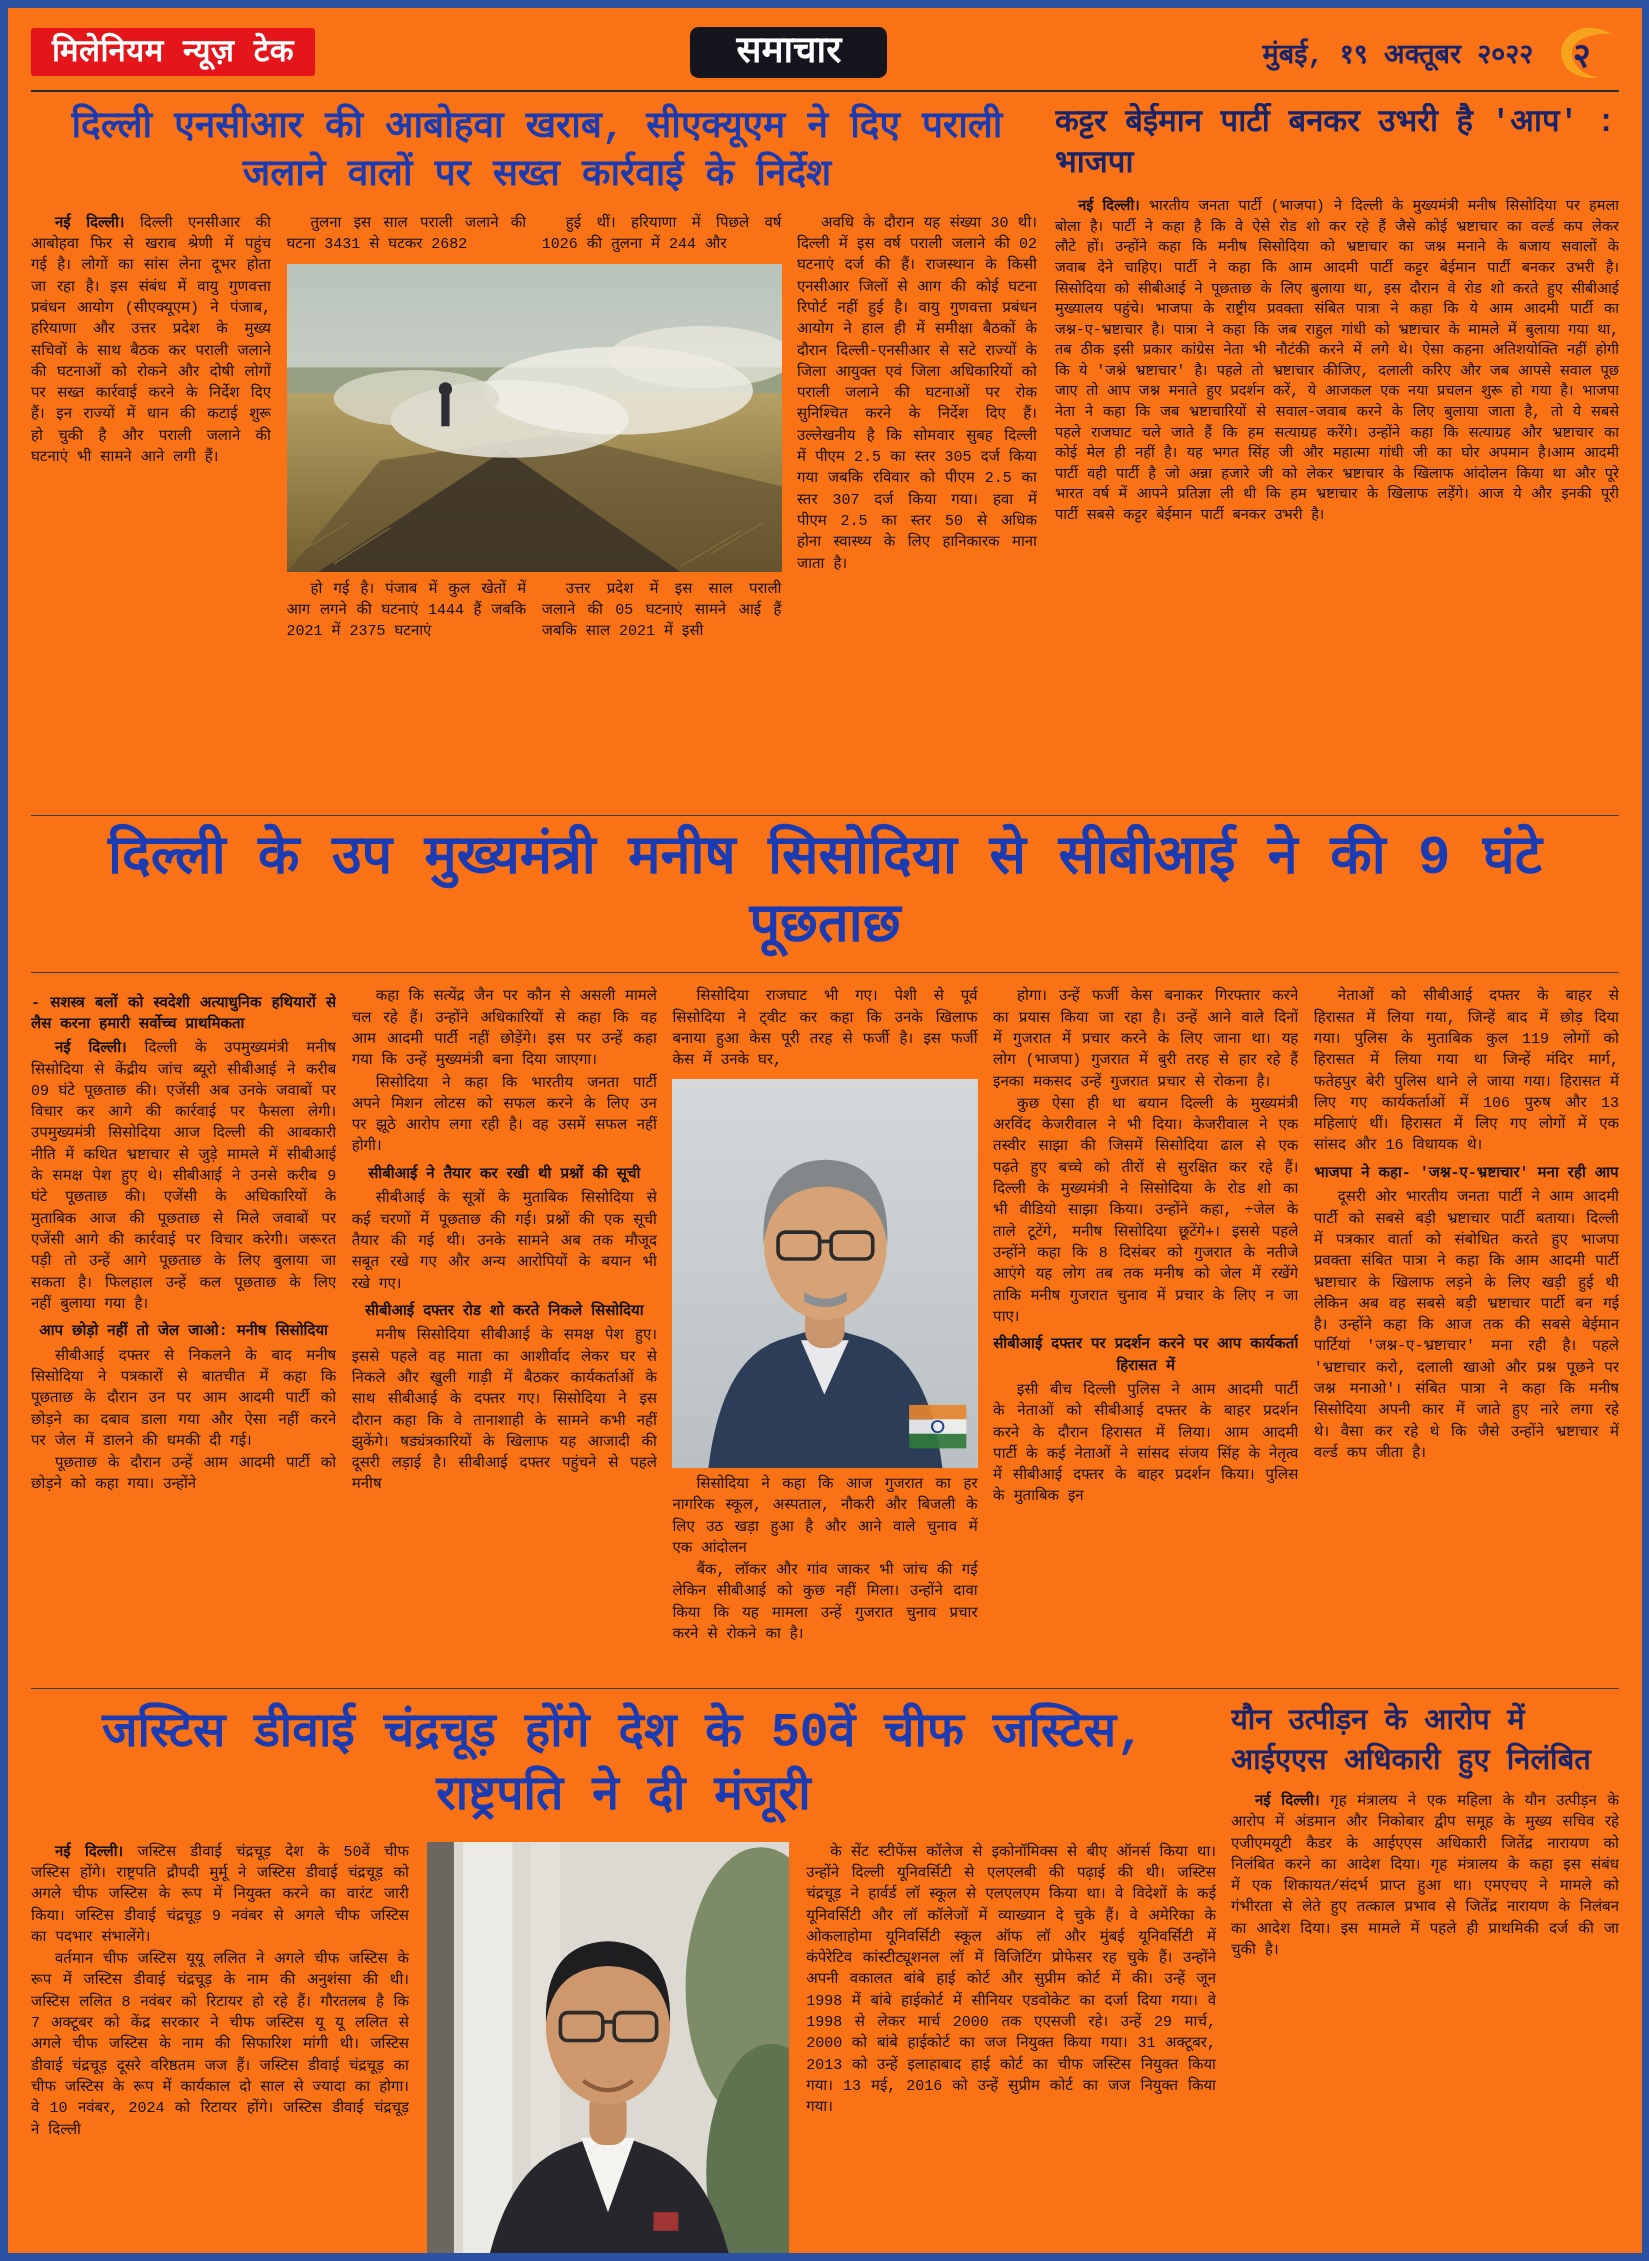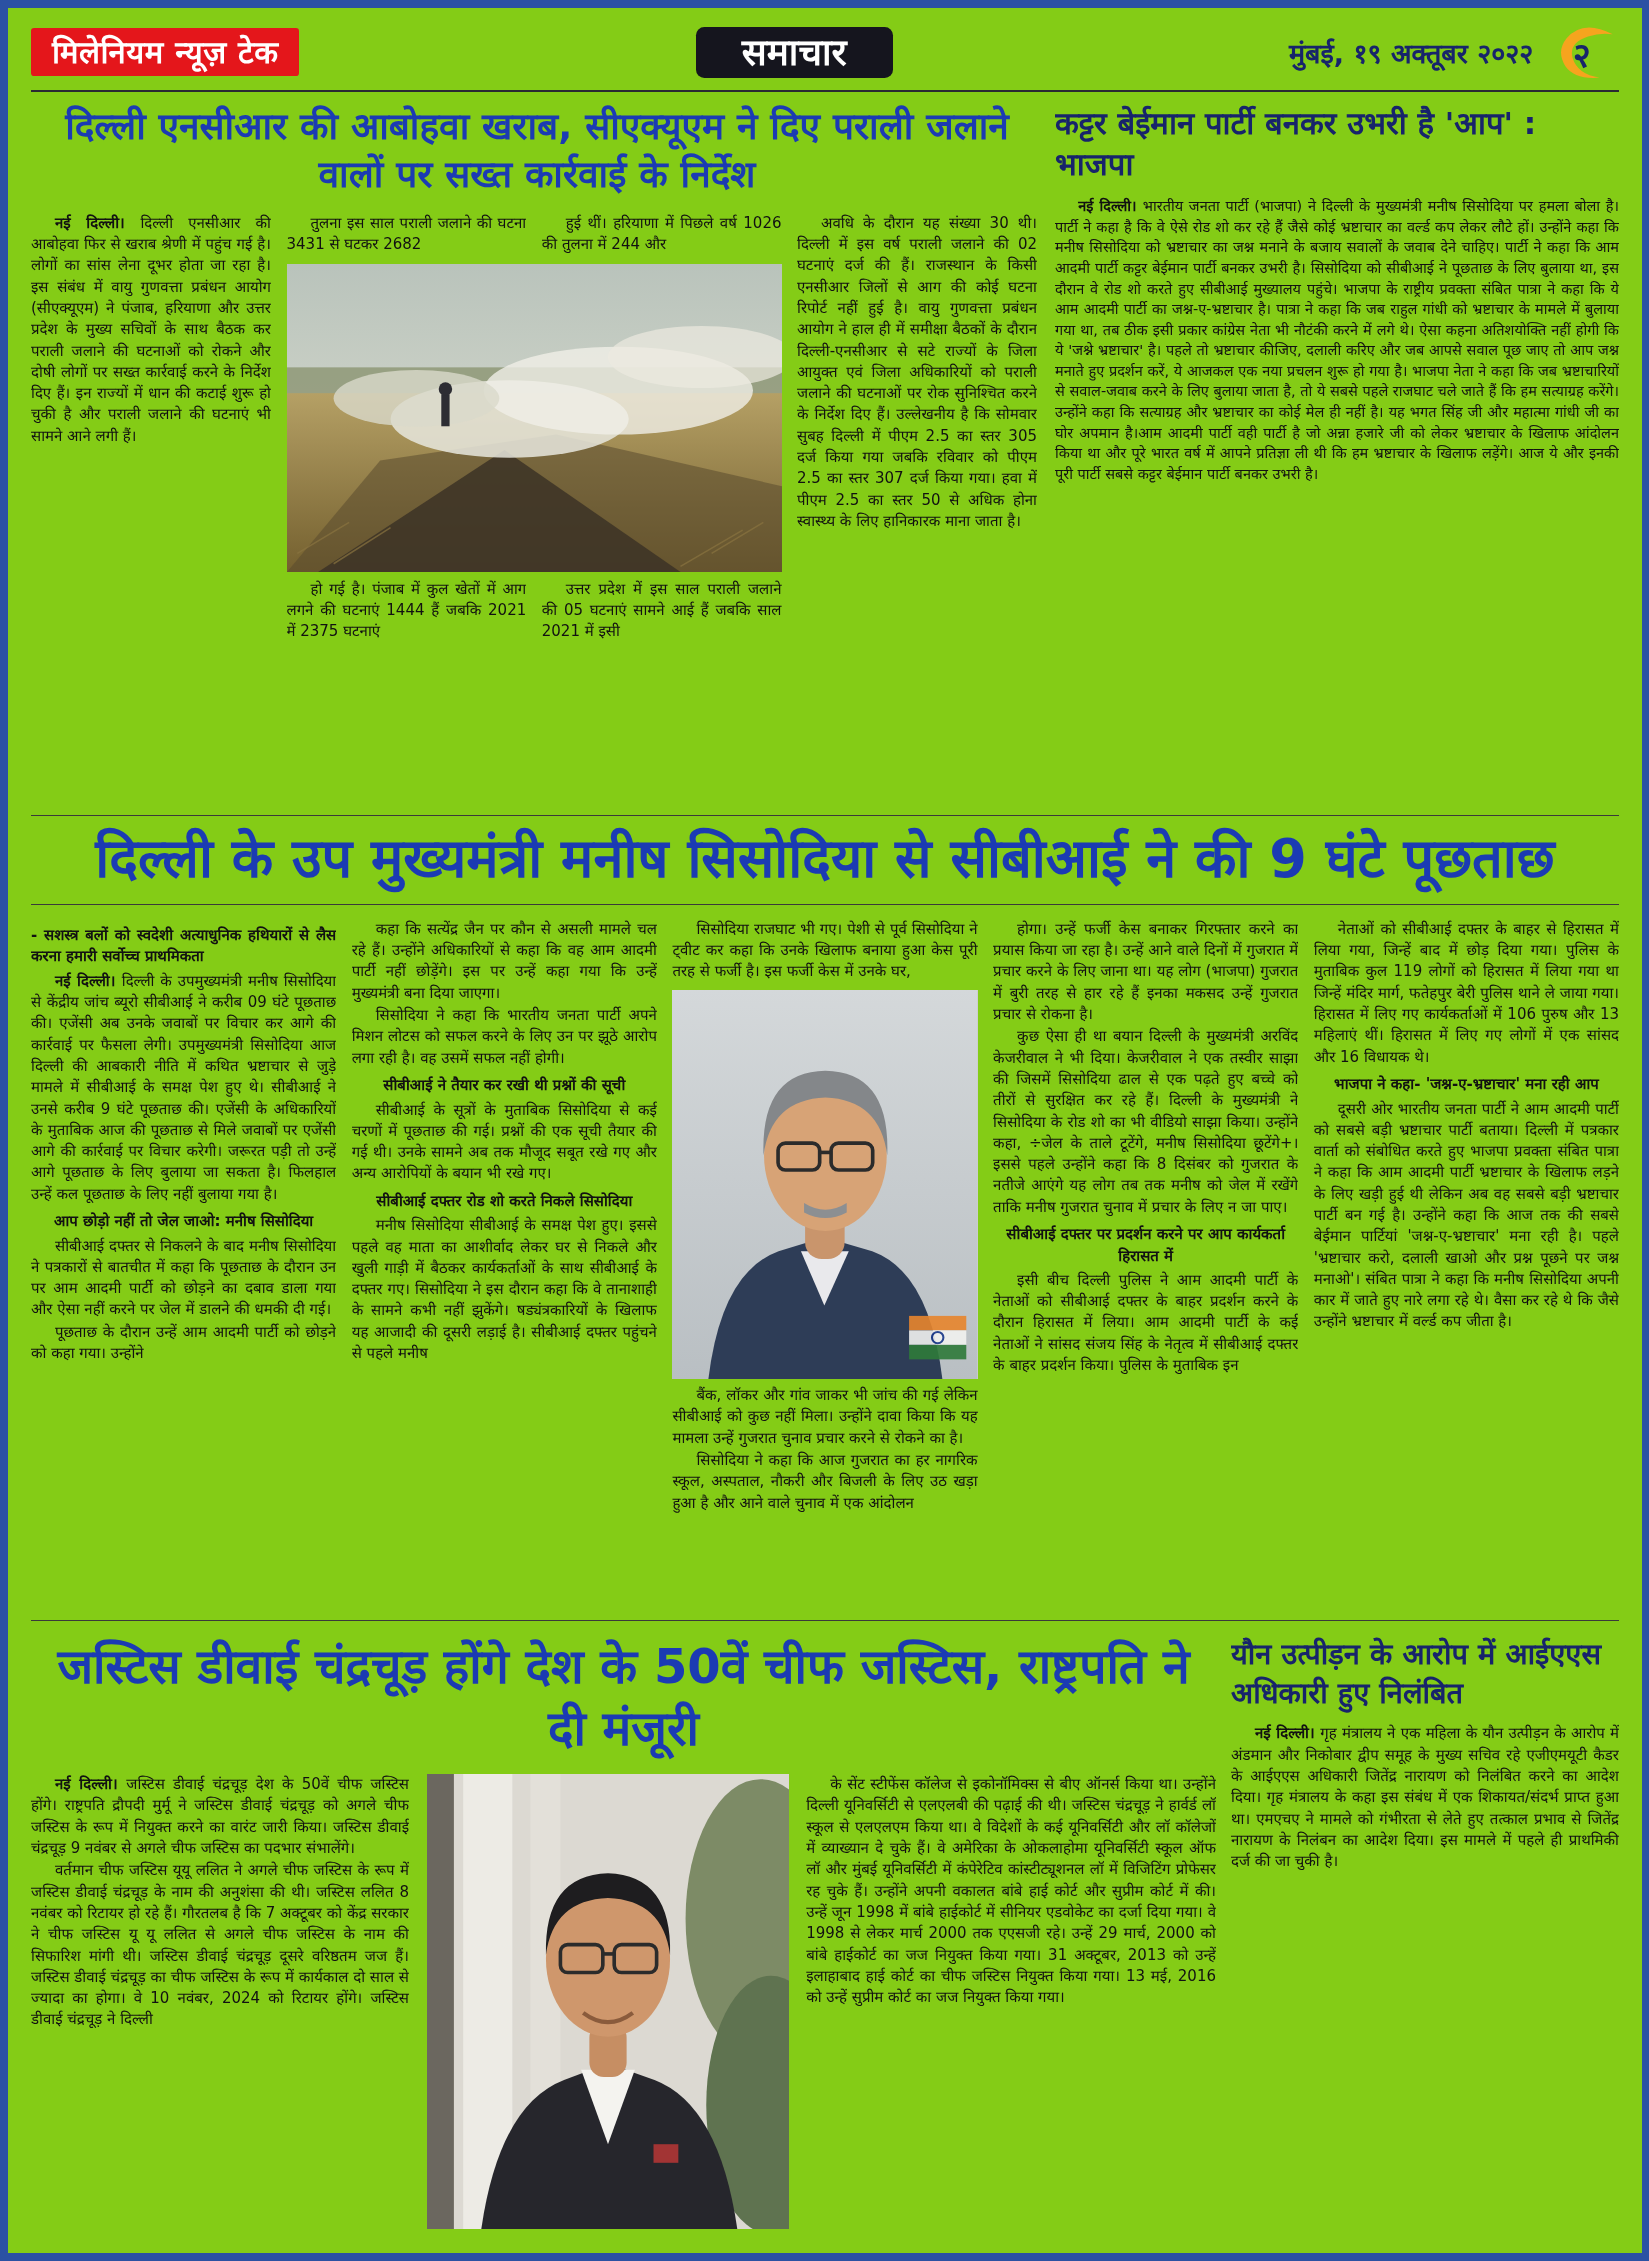--- a/index.html
+++ b/index.html
@@ -5,25 +5,26 @@
   * { box-sizing: border-box; }
   html, body { margin: 0; padding: 0; }
   body {
     width: 1650px; height: 2261px;
     background: #e9e9e4;
     font-family: "DejaVu Sans", sans-serif;
     color: #111;
   }
   .page {
     width: 1650px; height: 2261px;
-    background: #84cc16;
+    background: #f97316;
     border: 8.3px solid #2b51a3;
     padding: 13.5px 23px;
     overflow: hidden;
     position: relative;
+    font-family: Liberation Mono, monospace;
   }
 
   
   .masthead-row { display: flex; align-items: center; gap: 18.6px; height: 61px; }
   .logo-box {
     background: #e4161b; color: #fff; font-weight: 700;
     font-size: 31px; line-height: 1;
     height: 48px; padding: 0 21px;
     display: flex; align-items: center;
     border-radius: 3.1px; flex: 0 0 auto;
@@ -250,22 +251,22 @@
             <path d="M254,412 Q295,438 336,412 L336,430 Q295,452 254,430 Z" fill="#8c8f92"></path>
             <g transform="translate(456,630)" opacity="0.9">
               <rect width="110" height="28" fill="#e8862d"></rect>
               <rect y="28" width="110" height="28" fill="#f2f2f0"></rect>
               <rect y="56" width="110" height="28" fill="#2f7a3a"></rect>
               <circle cx="55" cy="42" r="11" fill="none" stroke="#1b3a8c" stroke-width="4"></circle>
             </g>
           </svg>
         </figure>
         <div class="body">
+            <p class="para">सिसोदिया ने कहा कि आज गुजरात का हर नागरिक स्कूल, अस्पताल, नौकरी और बिजली के लिए उठ खड़ा हुआ है और आने वाले चुनाव में एक आंदोलन</p>
             <p class="para">बैंक, लॉकर और गांव जाकर भी जांच की गई लेकिन सीबीआई को कुछ नहीं मिला। उन्होंने दावा किया कि यह मामला उन्हें गुजरात चुनाव प्रचार करने से रोकने का है।</p>
-            <p class="para">सिसोदिया ने कहा कि आज गुजरात का हर नागरिक स्कूल, अस्पताल, नौकरी और बिजली के लिए उठ खड़ा हुआ है और आने वाले चुनाव में एक आंदोलन</p>
           </div>
       </div>
       <div class="colf body">
           <p class="para">होगा। उन्हें फर्जी केस बनाकर गिरफ्तार करने का प्रयास किया जा रहा है। उन्हें आने वाले दिनों में गुजरात में प्रचार करने के लिए जाना था। यह लोग (भाजपा) गुजरात में बुरी तरह से हार रहे हैं इनका मकसद उन्हें गुजरात प्रचार से रोकना है।</p>
           <p class="para">कुछ ऐसा ही था बयान दिल्ली के मुख्यमंत्री अरविंद केजरीवाल ने भी दिया। केजरीवाल ने एक तस्वीर साझा की जिसमें सिसोदिया ढाल से एक पढ़ते हुए बच्चे को तीरों से सुरक्षित कर रहे हैं। दिल्ली के मुख्यमंत्री ने सिसोदिया के रोड शो का भी वीडियो साझा किया। उन्होंने कहा, ÷जेल के ताले टूटेंगे, मनीष सिसोदिया छूटेंगे+। इससे पहले उन्होंने कहा कि 8 दिसंबर को गुजरात के नतीजे आएंगे यह लोग तब तक मनीष को जेल में रखेंगे ताकि मनीष गुजरात चुनाव में प्रचार के लिए न जा पाए।</p>
           <p class="para bold center">सीबीआई दफ्तर पर प्रदर्शन करने पर आप कार्यकर्ता हिरासत में</p>
           <p class="para">इसी बीच दिल्ली पुलिस ने आम आदमी पार्टी के नेताओं को सीबीआई दफ्तर के बाहर प्रदर्शन करने के दौरान हिरासत में लिया। आम आदमी पार्टी के कई नेताओं ने सांसद संजय सिंह के नेतृत्व में सीबीआई दफ्तर के बाहर प्रदर्शन किया। पुलिस के मुताबिक इन</p>
         </div>
       <div class="colf body">
           <p class="para">नेताओं को सीबीआई दफ्तर के बाहर से हिरासत में लिया गया, जिन्हें बाद में छोड़ दिया गया। पुलिस के मुताबिक कुल 119 लोगों को हिरासत में लिया गया था जिन्हें मंदिर मार्ग, फतेहपुर बेरी पुलिस थाने ले जाया गया। हिरासत में लिए गए कार्यकर्ताओं में 106 पुरुष और 13 महिलाएं थीं। हिरासत में लिए गए लोगों में एक सांसद और 16 विधायक थे।</p>

